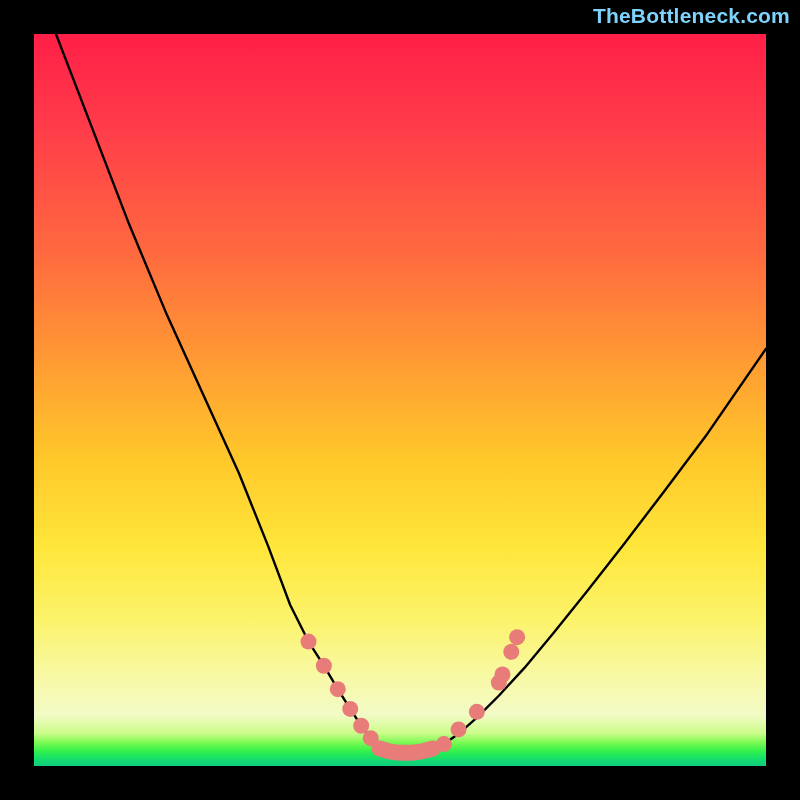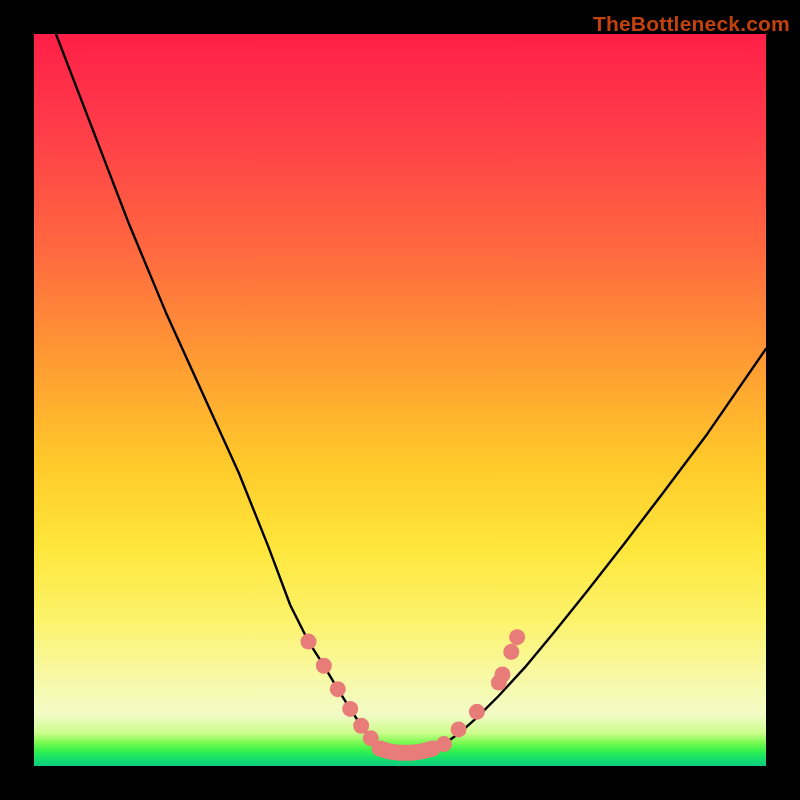--- a/index.html
+++ b/index.html
@@ -59,23 +59,23 @@
     );
   }
   svg.curves {
     position: absolute;
     inset: 0;
     width: 100%;
     height: 100%;
   }
   .watermark {
     position: absolute;
-    top: 12px;
+    top: 4px;
     right: 10px;
-    color: #c2410c;
+    color: #7dd3fc;
     font-size: 21px;
     font-weight: 600;
     letter-spacing: 0.2px;
     user-select: none;
   }
 </style>
 </head>
 <body>
 
 <div class="stage">

